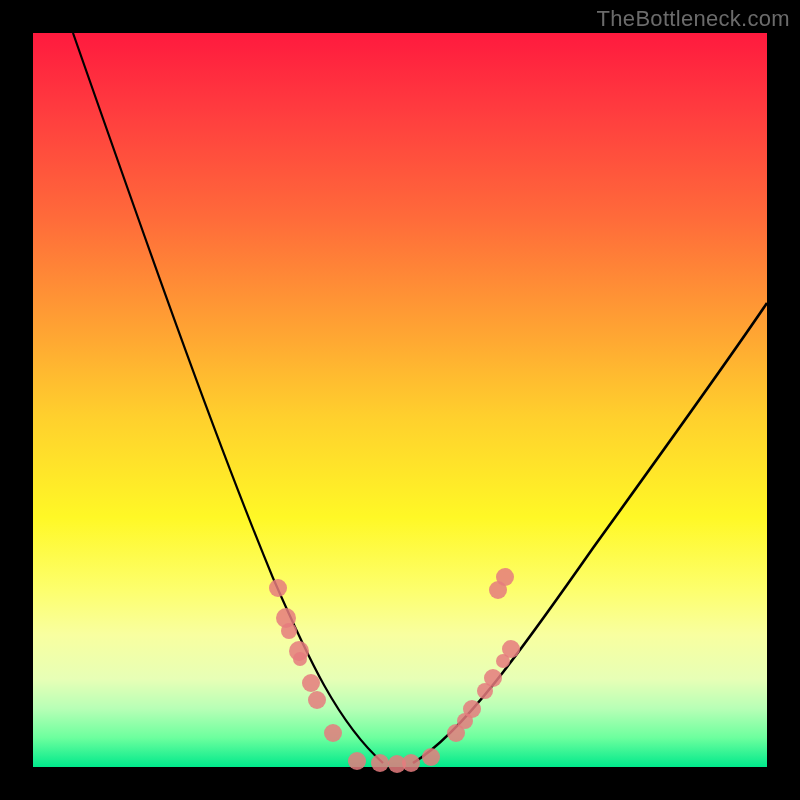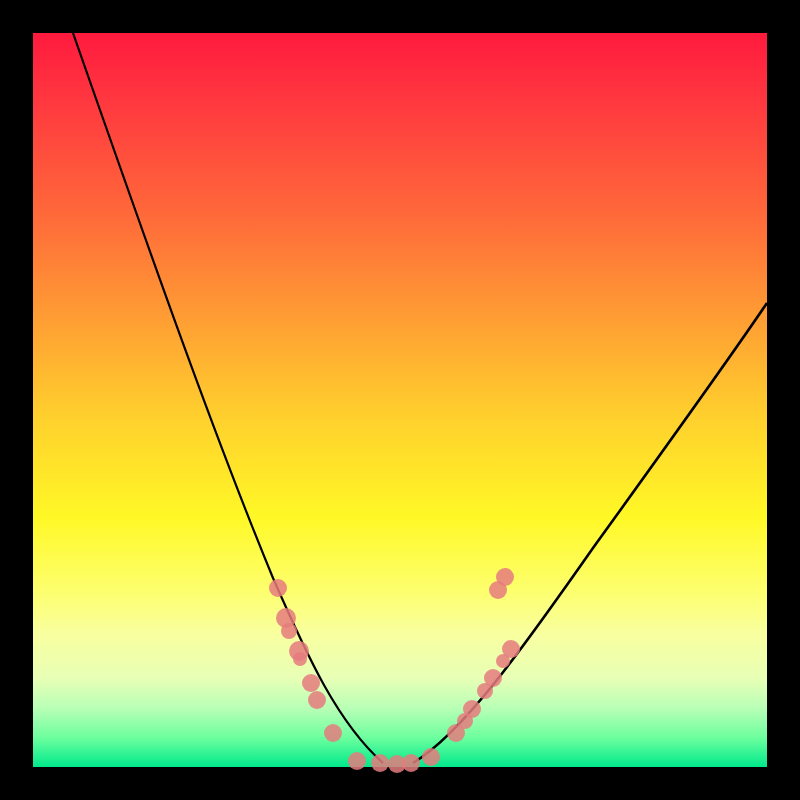--- a/index.html
+++ b/index.html
@@ -70,20 +70,21 @@
     stroke: none;
   }
 </style>
 </head>
 <body>
 
 <div class="frame">
 
   <div class="plot-area"></div>
 
+  <div class="watermark">TheBottleneck.com</div>
 
   <svg class="overlay" viewBox="0 0 734 734">
 
     <path class="curve" d="M 40 0
              C 110 200, 180 400, 240 545
              C 275 625, 305 690, 350 730"></path>
 
     <path class="curve right" d="M 380 730
              C 430 700, 490 615, 560 515
              C 625 425, 690 335, 734 270"></path>

